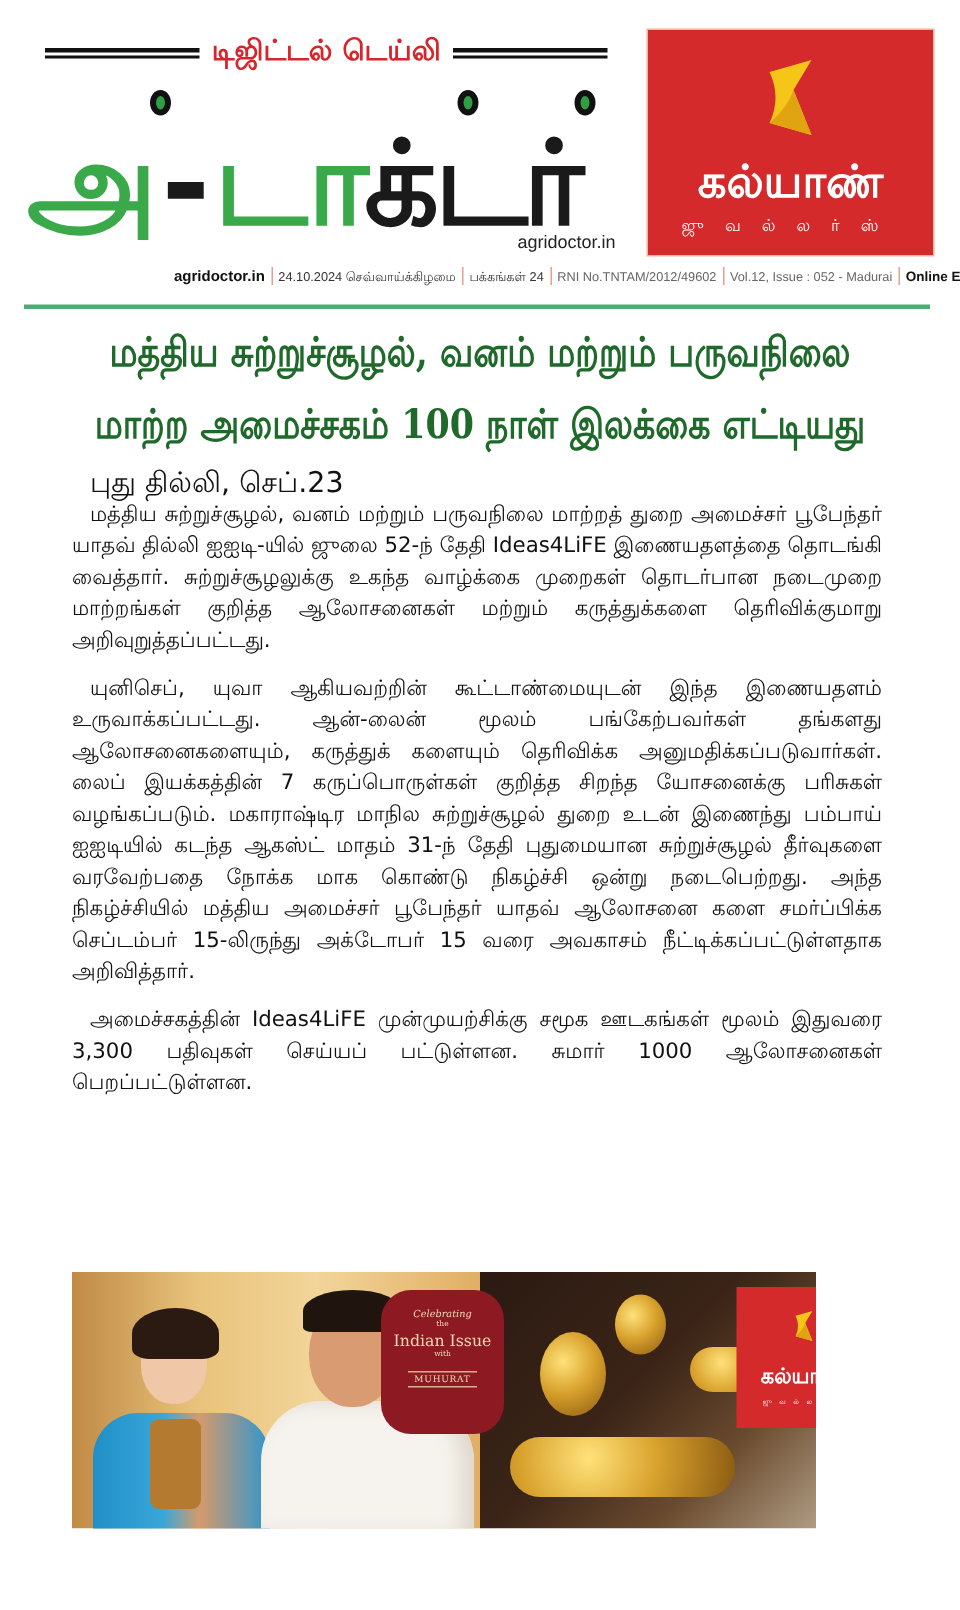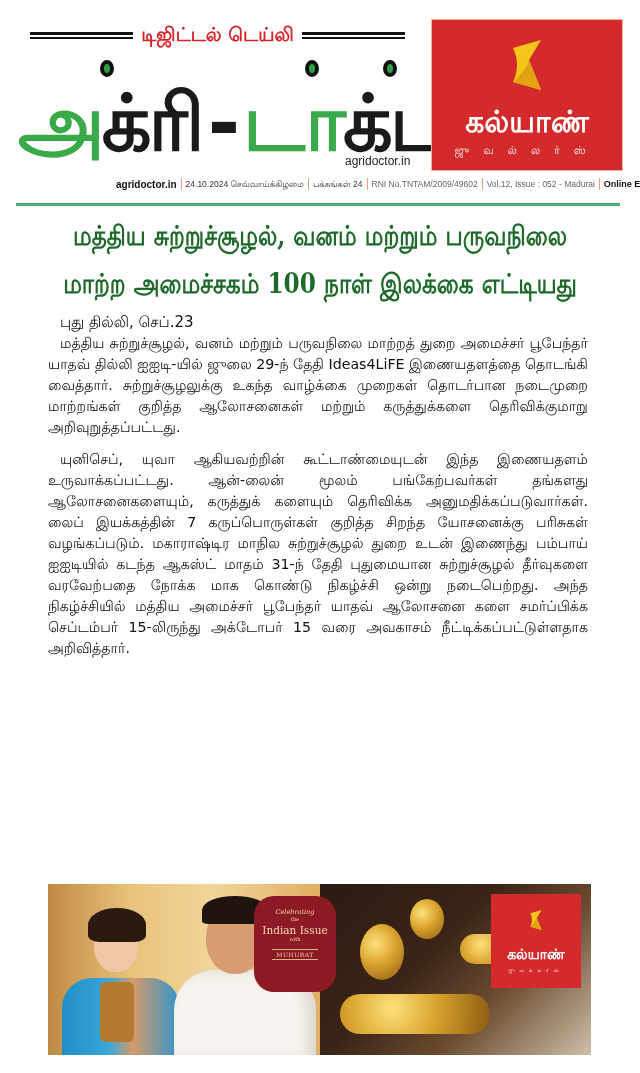--- a/index.html
+++ b/index.html
@@ -28,25 +28,25 @@
   .kalyan { position: absolute; left: 432px; top: 20px; width: 190px; height: 150px; background: #d52a2b; box-shadow: 0 0 0 1px #f0b49a; }
   .k-mark { position: absolute; left: 75px; top: 20px; width: 40px; height: 50px; }
   .k-name { position: absolute; left: 0; top: 84px; width: 190px; text-align: center; color: #fff; font-size: 30px; font-weight: bold; }
   .k-sub { position: absolute; left: 0; top: 124px; width: 190px; text-align: center; color: #fff; font-size: 11px; letter-spacing: 14px; }
 
   
   .headline { position: absolute; left: 0; top: 212px; width: 640px; text-align: center; color: #1f6a2b; font-weight: bold; font-family: "DejaVu Serif", serif; font-size: 27px; line-height: 48px; transform: scaleX(0.86); transform-origin: center top; letter-spacing: 0px; }
 
   
   .article { position: absolute; left: 48px; top: 312px; width: 540px; font-family: "DejaVu Sans", sans-serif; font-size: 14.2px; line-height: 21px; color: #111; }
-  .dateline { padding-left: 12px; font-size: 15px; margin-bottom: 0; }
+  .dateline { padding-left: 12px; font-size: 19px; margin-bottom: 0; }
   .para { text-align: justify; text-indent: 12px; margin: 0 0 11px 0; }
 
   
-  .ad { position: absolute; left: 48px; top: 884px; width: 543px; height: 171px; overflow: hidden; }
+  .ad { position: absolute; left: 48px; top: 848px; width: 496px; height: 171px; overflow: hidden; }
   .ad-left { position: absolute; left: 0; top: 0; width: 272px; height: 171px; background: linear-gradient(90deg, #c08a45 0%, #e8c27a 30%, #f2d59a 60%, #e1ae64 100%); }
   .ad-right { position: absolute; left: 272px; top: 0; width: 271px; height: 171px; background: linear-gradient(135deg, #2b1a12 0%, #3a2417 40%, #6b4b2f 65%, #cdbfa8 100%); }
   .woman { position: absolute; left: 14px; top: 20px; width: 115px; height: 151px; }
   .woman .face { position: absolute; left: 32px; top: 12px; width: 44px; height: 56px; border-radius: 50% 50% 46% 46%; background: #f1c8a7; }
   .woman .hair { position: absolute; left: 26px; top: 4px; width: 58px; height: 34px; border-radius: 50% 50% 20% 20%; background: #2a1a12; }
   .woman .saree { position: absolute; left: 0; top: 74px; width: 118px; height: 80px; border-radius: 30px 30px 0 0; background: linear-gradient(90deg, #1f8fc7 0%, #3aa7d9 40%, #d69a6b 60%, #2f95cf 100%); }
   .woman .neck { position: absolute; left: 38px; top: 78px; width: 34px; height: 60px; border-radius: 6px; background: #b47a2f; }
   .man { position: absolute; left: 118px; top: 8px; width: 150px; height: 163px; }
   .man .face { position: absolute; left: 40px; top: 12px; width: 58px; height: 70px; border-radius: 48%; background: #d99c72; }
   .man .hair { position: absolute; left: 36px; top: 4px; width: 66px; height: 28px; border-radius: 50% 50% 10% 10%; background: #1f140e; }
@@ -68,39 +68,38 @@
 
 <div class="masthead">
   <div class="tagline-row">
     <div class="rule-dbl"></div>
     <div class="tagline">டிஜிட்டல் டெய்லி</div>
     <div class="rule-dbl"></div>
   </div>
 
   <div class="logo">
     <span class="g">அ</span>
-    <span class="k">க்ரி</span>
     <span class="k" style="padding:0 6px;">-</span>
     <span class="g">டா</span>
     <span class="k">க்டர்</span>
   </div>
   <div class="dot" style="left:100px; top:60px;"></div>
   <div class="dot" style="left:305px; top:60px;"></div>
   <div class="dot" style="left:383px; top:60px;"></div>
 
   <div class="site-small">agridoctor.in</div>
 
   <div class="infobar">
     <span class="bold">agridoctor.in</span>
     <span class="sep"></span>
     <span>24.10.2024 செவ்வாய்க்கிழமை</span>
     <span class="sep"></span>
     <span>பக்கங்கள் 24</span>
     <span class="sep"></span>
-    <span class="light">RNI No.TNTAM/2009/49602</span>
+    <span class="light">RNI No.TNTAM/2012/49602</span>
     <span class="sep"></span>
     <span class="light">Vol.12, Issue : 052 - Madurai</span>
     <span class="sep"></span>
     <span class="bold" style="font-size:9px;">Online Edition</span>
   </div>
 
   <div class="kalyan">
     <svg class="k-mark" viewBox="0 0 40 50">
       <path d="M6 8 L34 0 L22 20 L34 50 L6 42 Q14 25 6 8 Z" fill="#f5c518"></path>
       <path d="M22 20 L34 50 L6 42 Q18 32 22 20 Z" fill="#e0a412"></path>
@@ -112,22 +111,23 @@
   <div class="green-rule"></div>
 </div>
 
 <div class="headline">
   <div>மத்திய சுற்றுச்சூழல், வனம் மற்றும் பருவநிலை</div>
   <div>மாற்ற அமைச்சகம் 100 நாள் இலக்கை எட்டியது</div>
 </div>
 
 <div class="article">
   <div class="dateline">புது தில்லி, செப்.23</div>
-  <div class="para">மத்திய சுற்றுச்சூழல், வனம் மற்றும் பருவநிலை மாற்றத் துறை அமைச்சர் பூபேந்தர் யாதவ் தில்லி ஐஐடி-யில் ஜுலை 29-ந் தேதி Ideas4LiFE இணையதளத்தை தொடங்கி வைத்தார். சுற்றுச்சூழலுக்கு உகந்த வாழ்க்கை முறைகள் தொடர்பான நடைமுறை மாற்றங்கள் குறித்த ஆலோசனைகள் மற்றும் கருத்துக்களை தெரிவிக்குமாறு அறிவுறுத்தப்பட்டது.</div>
+  <div class="para">மத்திய சுற்றுச்சூழல், வனம் மற்றும் பருவநிலை மாற்றத் துறை அமைச்சர் பூபேந்தர் யாதவ் தில்லி ஐஐடி-யில் ஜுலை 52-ந் தேதி Ideas4LiFE இணையதளத்தை தொடங்கி வைத்தார். சுற்றுச்சூழலுக்கு உகந்த வாழ்க்கை முறைகள் தொடர்பான நடைமுறை மாற்றங்கள் குறித்த ஆலோசனைகள் மற்றும் கருத்துக்களை தெரிவிக்குமாறு அறிவுறுத்தப்பட்டது.</div>
   <div class="para">யுனிசெப், யுவா ஆகியவற்றின் கூட்டாண்மையுடன் இந்த இணையதளம் உருவாக்கப்பட்டது. ஆன்-லைன் மூலம் பங்கேற்பவர்கள் தங்களது ஆலோசனைகளையும், கருத்துக் களையும் தெரிவிக்க அனுமதிக்கப்படுவார்கள். லைப் இயக்கத்தின் 7 கருப்பொருள்கள் குறித்த சிறந்த யோசனைக்கு பரிசுகள் வழங்கப்படும். மகாராஷ்டிர மாநில சுற்றுச்சூழல் துறை உடன் இணைந்து பம்பாய் ஐஐடியில் கடந்த ஆகஸ்ட் மாதம் 31-ந் தேதி புதுமையான சுற்றுச்சூழல் தீர்வுகளை வரவேற்பதை நோக்க மாக கொண்டு நிகழ்ச்சி ஒன்று நடைபெற்றது. அந்த நிகழ்ச்சியில் மத்திய அமைச்சர் பூபேந்தர் யாதவ் ஆலோசனை களை சமர்ப்பிக்க செப்டம்பர் 15-லிருந்து அக்டோபர் 15 வரை அவகாசம் நீட்டிக்கப்பட்டுள்ளதாக அறிவித்தார்.</div>
+  <div class="para">அமைச்சகத்தின் Ideas4LiFE முன்முயற்சிக்கு சமூக ஊடகங்கள் மூலம் இதுவரை 3,300 பதிவுகள் செய்யப் பட்டுள்ளன. சுமார் 1000 ஆலோசனைகள் பெறப்பட்டுள்ளன.</div>
 </div>
 
 <div class="ad">
   <div class="ad-left">
     <div class="woman">
       <div class="saree"></div>
       <div class="neck"></div>
       <div class="face"></div>
       <div class="hair"></div>
     </div>

